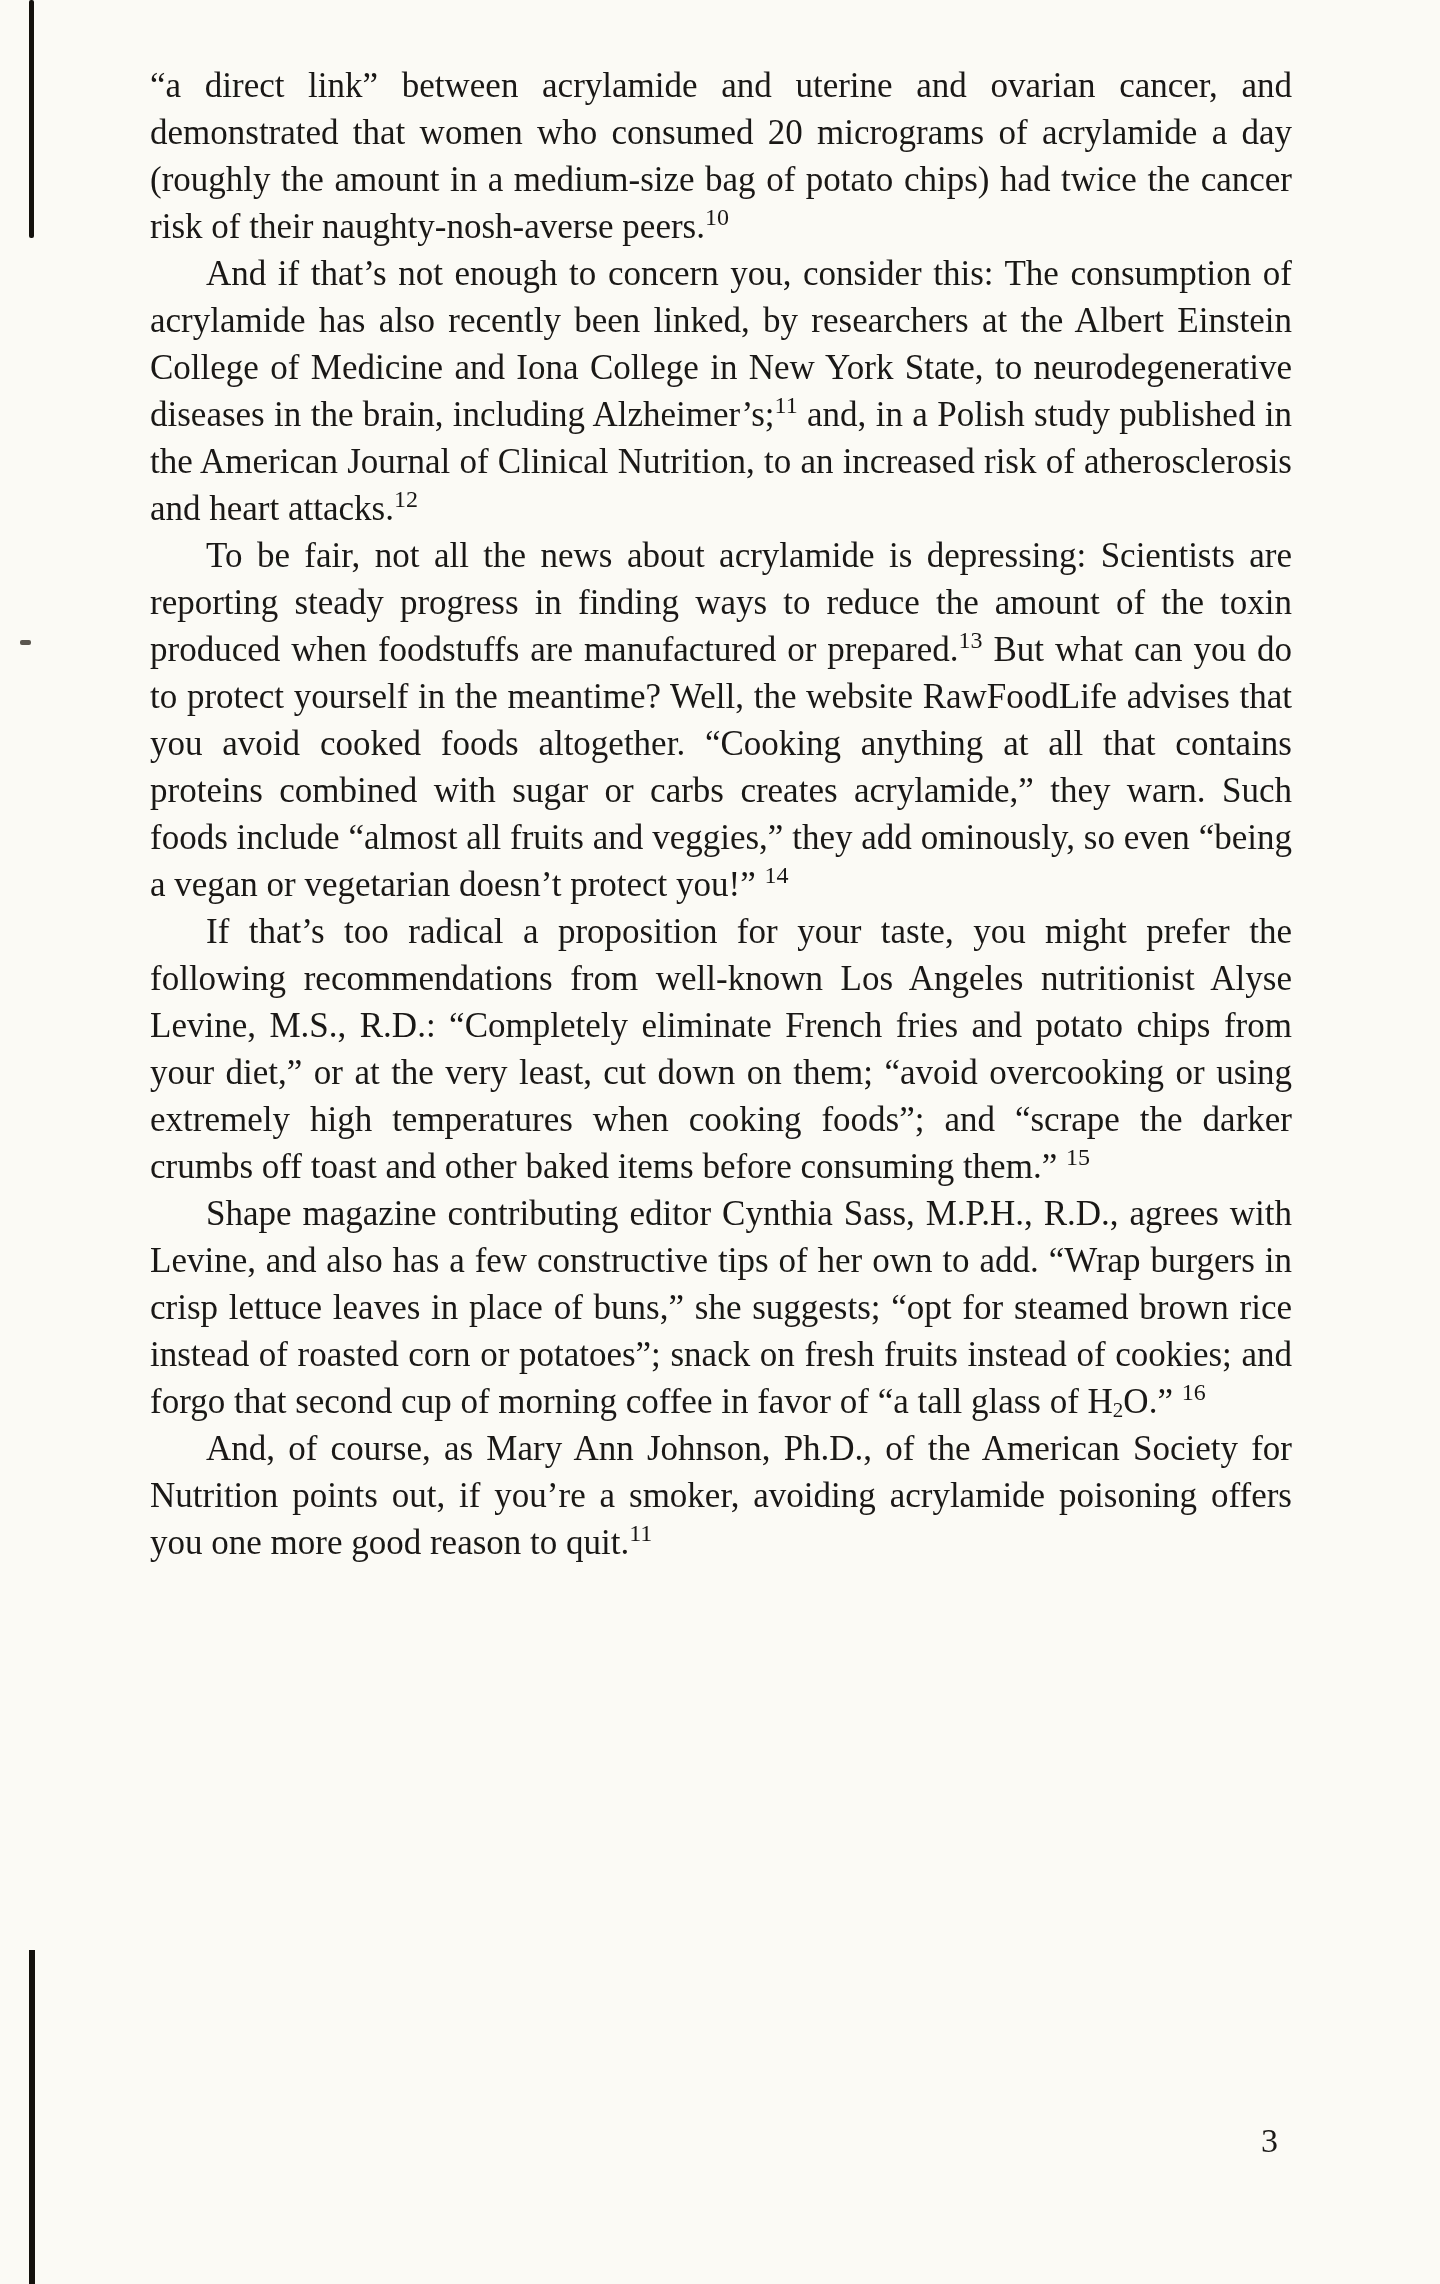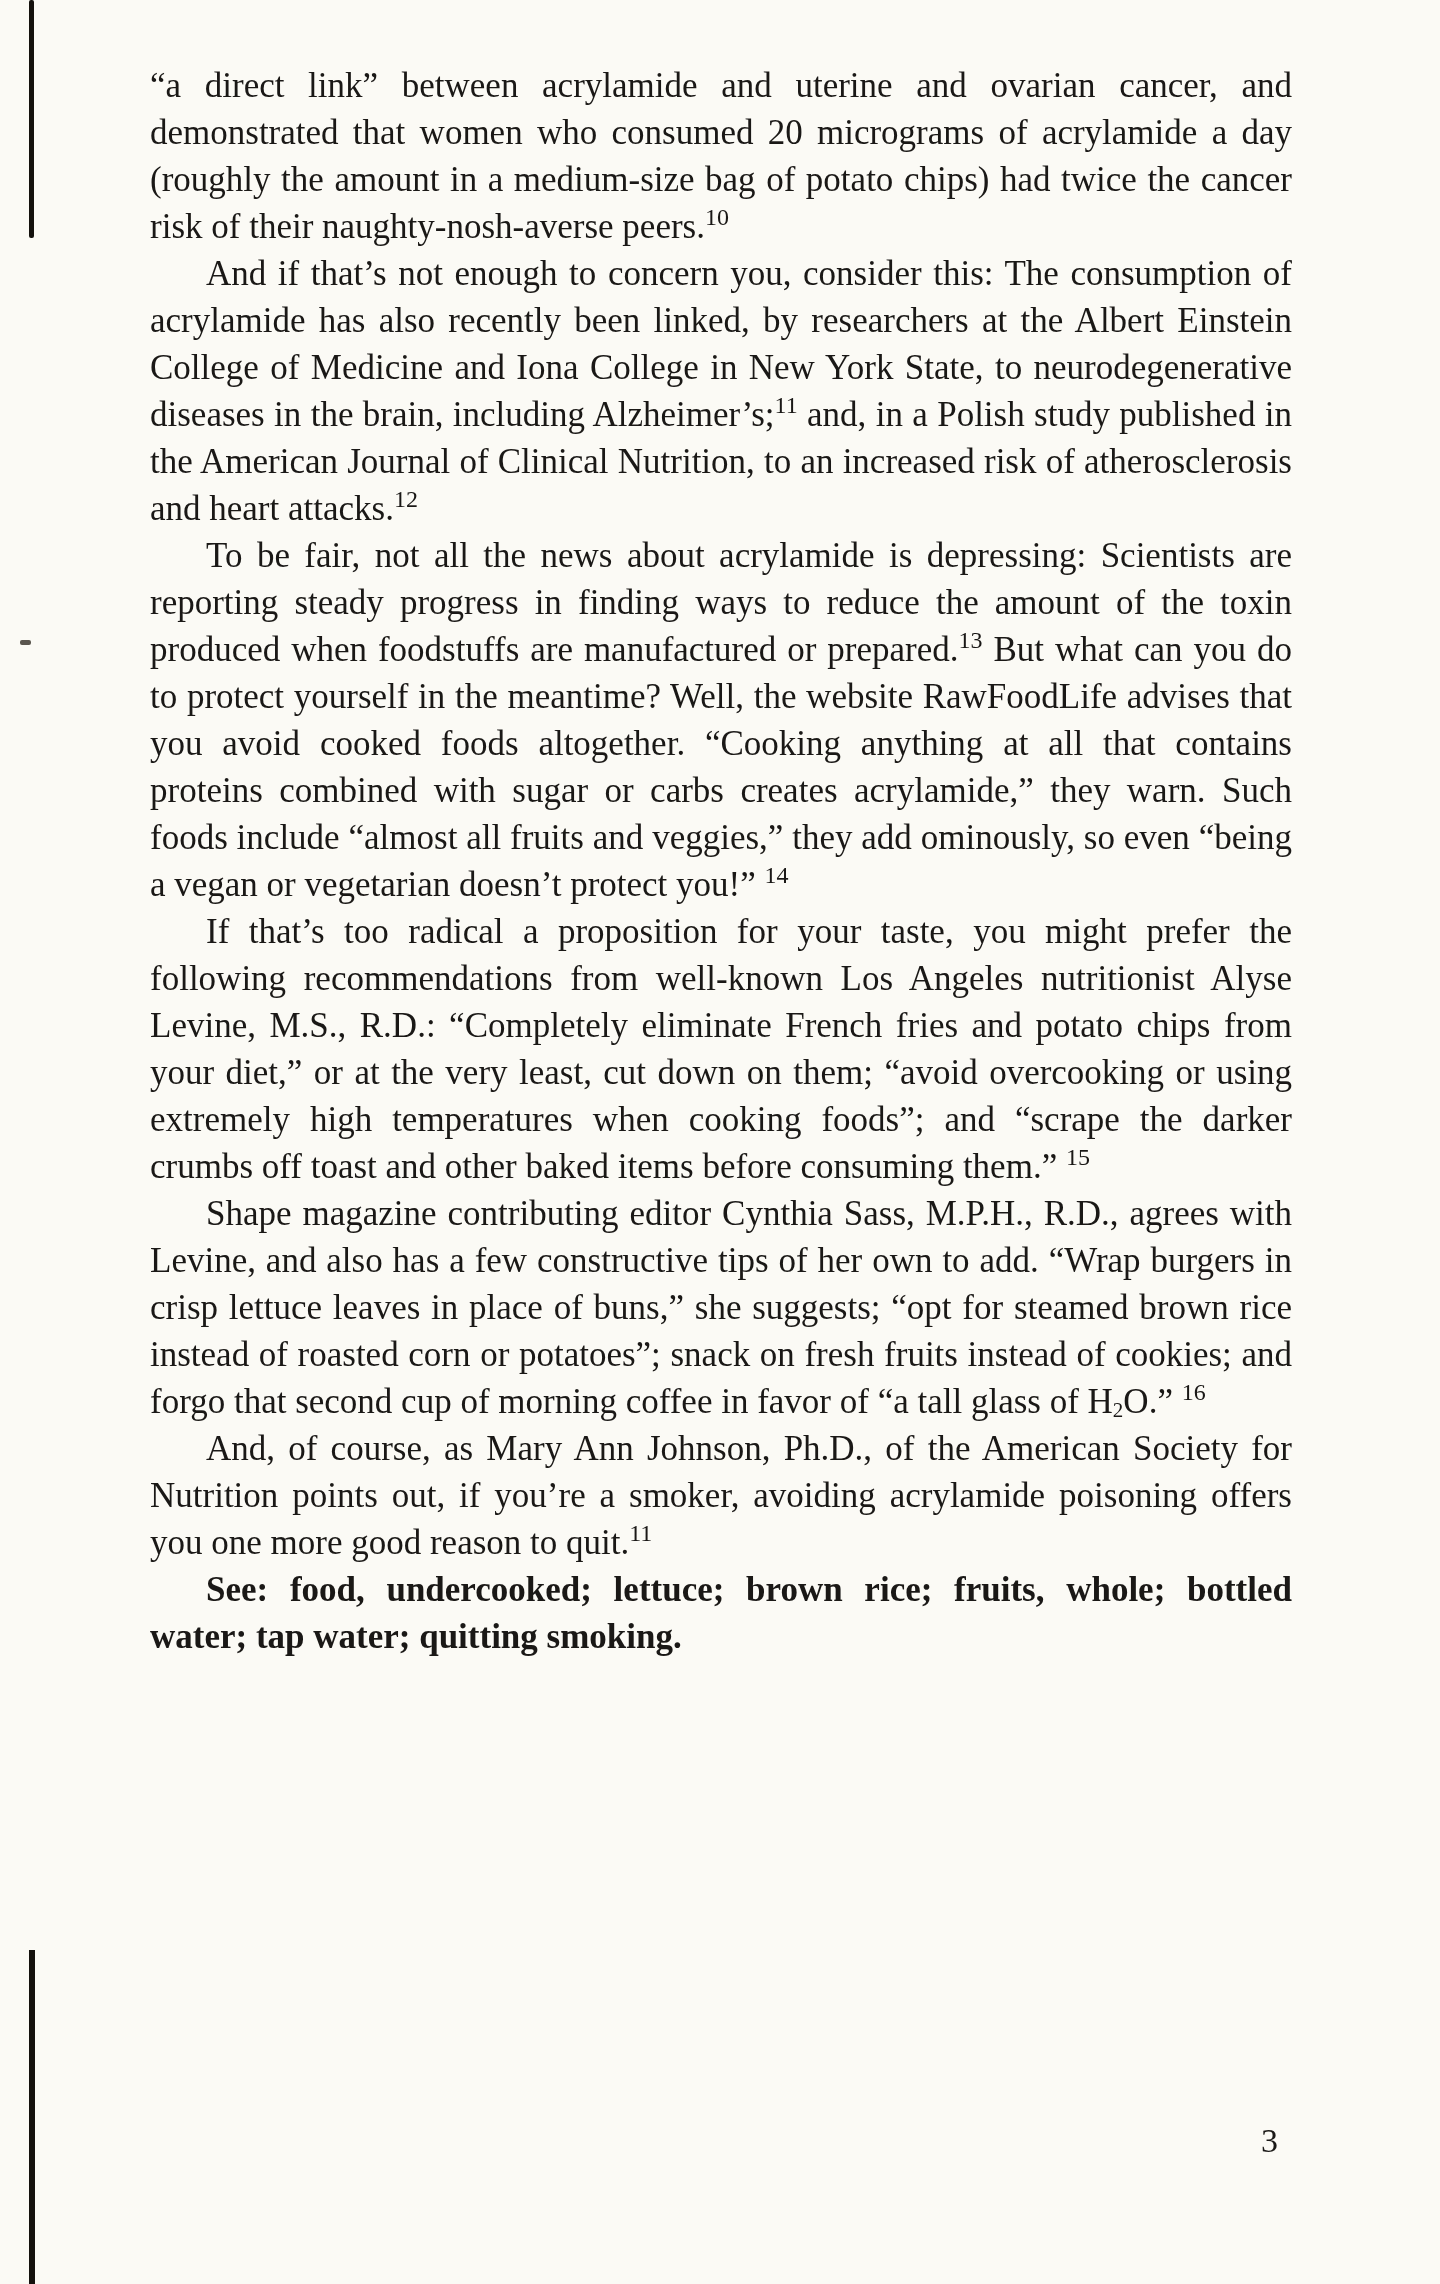--- a/index.html
+++ b/index.html
@@ -88,16 +88,15 @@
 <div class="scan-mark-speck"></div>
 <div class="scan-mark-bottom"></div>
 
 <div class="text-block" id="text-block">
     <p class="para noindent"><span class="seg-normal">“a direct link” between acrylamide and uterine and ovarian cancer, and demonstrated that women who consumed 20 micrograms of acrylamide a day (roughly the amount in a medium-size bag of potato chips) had twice the cancer risk of their naughty-nosh-averse peers.</span><sup class="fnref">10</sup></p>
     <p class="para"><span class="seg-normal">And if that’s not enough to concern you, consider this: The consumption of acrylamide has also recently been linked, by researchers at the Albert Einstein College of Medicine and Iona College in New York State, to neurodegenerative diseases in the brain, including Alzheimer’s;</span><sup class="fnref">11</sup><span class="seg-normal"> and, in a Polish study published in the </span><span class="seg-italic">American Journal of Clinical Nutrition,</span><span class="seg-normal"> to an increased risk of atherosclerosis and heart attacks.</span><sup class="fnref">12</sup></p>
     <p class="para"><span class="seg-normal">To be fair, not </span><span class="seg-italic">all</span><span class="seg-normal"> the news about acrylamide is depressing: Scientists are reporting steady progress in finding ways to reduce the amount of the toxin produced when foodstuffs are manufactured or prepared.</span><sup class="fnref">13</sup><span class="seg-normal"> But what can you do to protect yourself in the meantime? Well, the website RawFoodLife advises that you avoid cooked foods altogether. “Cooking anything at all that contains proteins combined with sugar or carbs creates acrylamide,” they warn. Such foods include “almost all fruits and veggies,” they add ominously, so even “being a vegan or vegetarian doesn’t protect you!” </span><sup class="fnref">14</sup></p>
     <p class="para"><span class="seg-normal">If that’s too radical a proposition for your taste, you might prefer the following recommendations from well-known Los Angeles nutritionist Alyse Levine, M.S., R.D.: “Completely eliminate French fries and potato chips from your diet,” or at the very least, cut down on them; “avoid overcooking or using extremely high temperatures when cooking foods”; and “scrape the darker crumbs off toast and other baked items before consuming them.” </span><sup class="fnref">15</sup></p>
     <p class="para"><span class="seg-italic">Shape</span><span class="seg-normal"> magazine contributing editor Cynthia Sass, M.P.H., R.D., agrees with Levine, and also has a few constructive tips of her own to add. “Wrap burgers in crisp lettuce leaves in place of buns,” she suggests; “opt for steamed brown rice instead of roasted corn or potatoes”; snack on fresh fruits instead of cookies; and forgo that second cup of morning coffee in favor of “a tall glass of H</span><sub class="chemsub">2</sub><span class="seg-normal">O.” </span><sup class="fnref">16</sup></p>
     <p class="para"><span class="seg-normal">And, of course, as Mary Ann Johnson, Ph.D., of the American Society for Nutrition points out, if you’re a smoker, avoiding acrylamide poisoning offers you one more good reason to quit.</span><sup class="fnref">11</sup></p>
-    <p class="para bold"><span class="seg-normal">See: food, undercooked; lettuce; brown rice; fruits, whole; bottled water; tap water; quitting smoking.</span></p>
   </div>
 
 <div class="page-number">3</div>
 
 </body></html>

